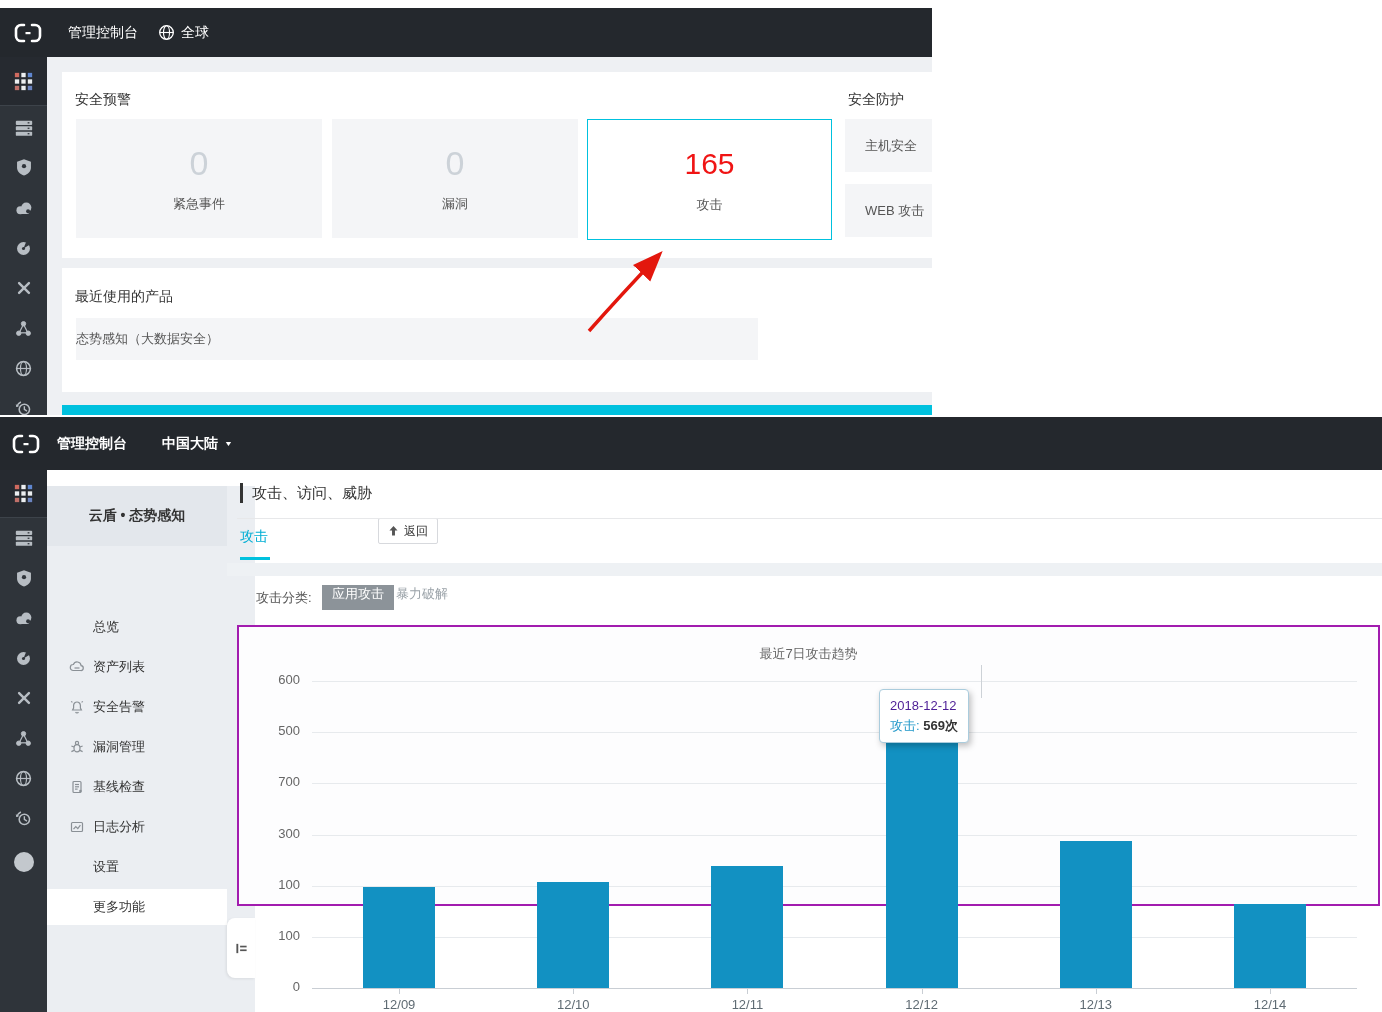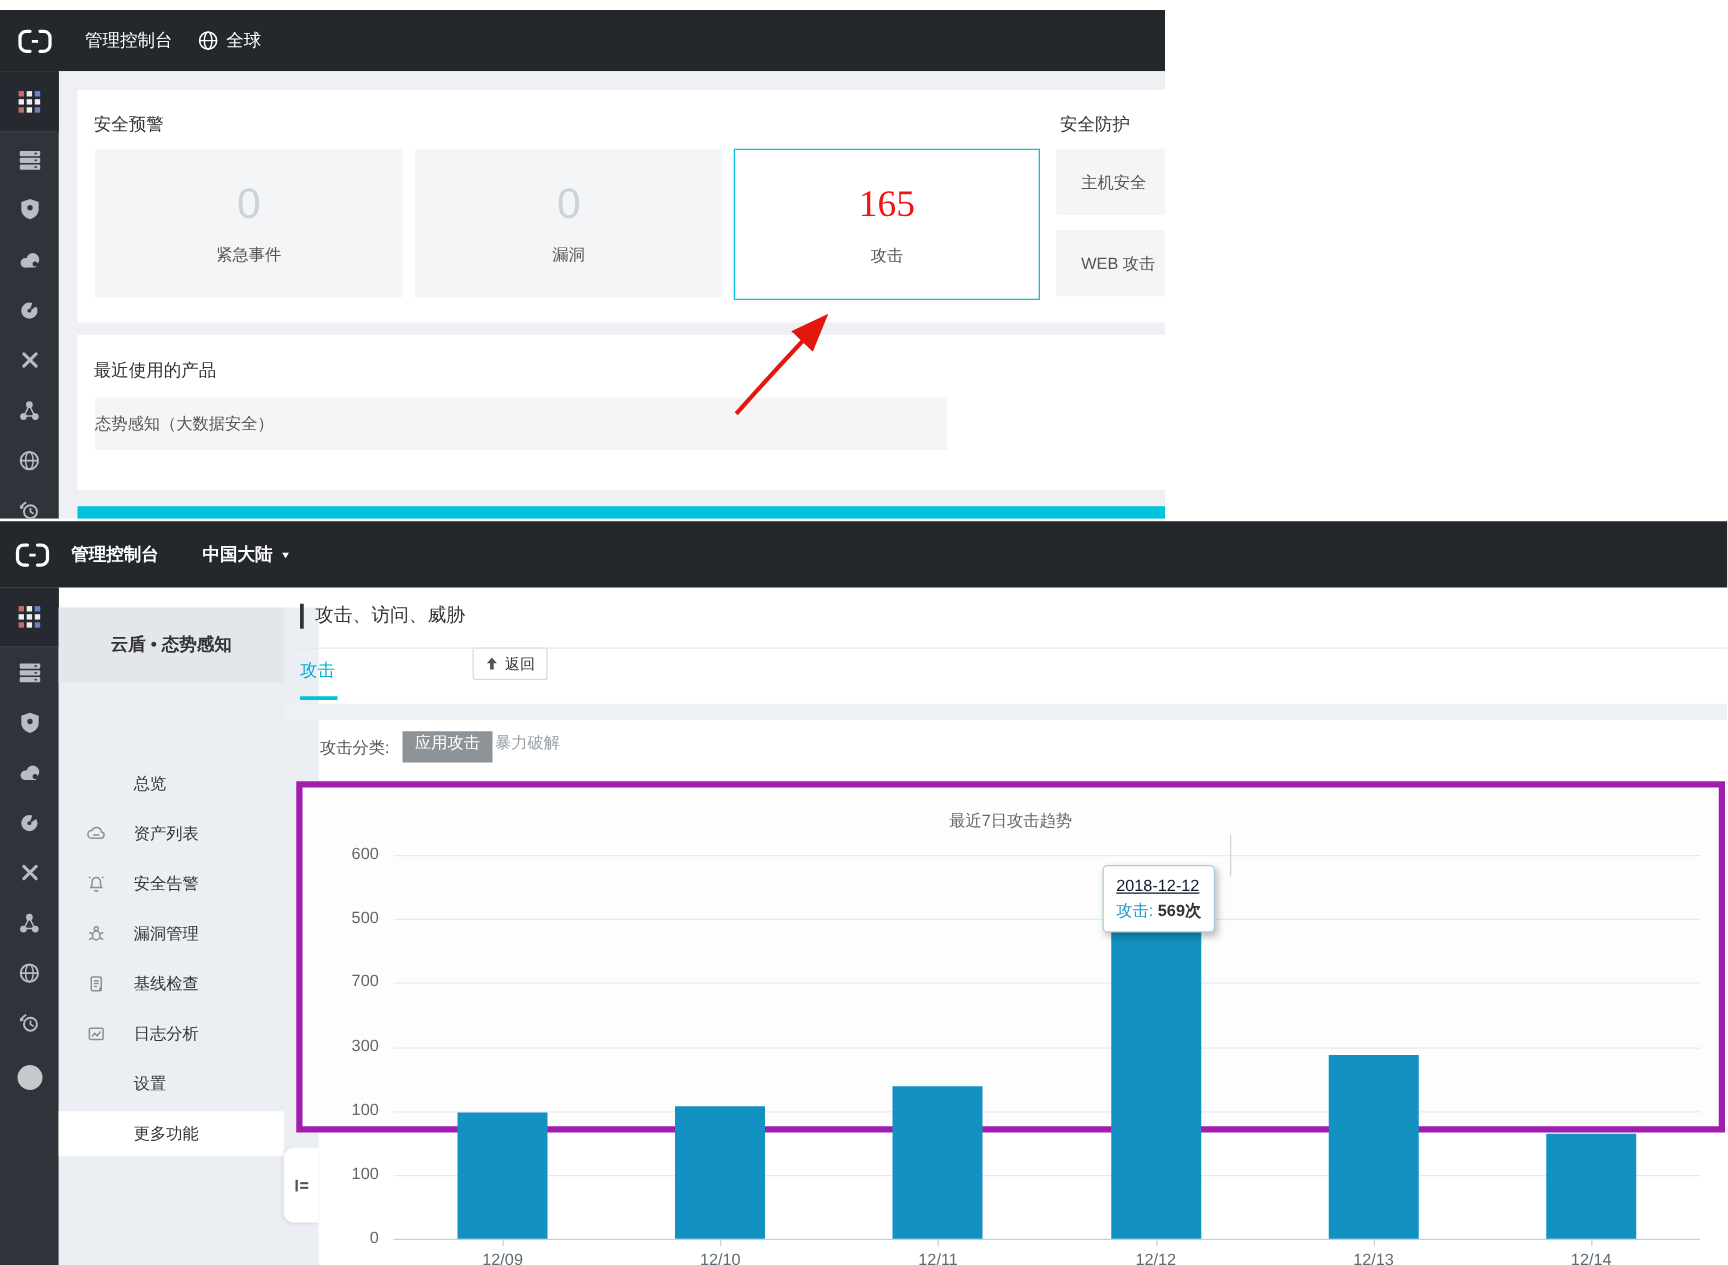--- a/index.html
+++ b/index.html
@@ -27,51 +27,51 @@
   .attack-card .metric-num{color:#f01414;font-size:30px;}
   .protect-card{background:#f4f5f7;display:flex;align-items:center;font-size:13px;color:#555;padding-left:20px;box-sizing:border-box;}
   .banner{background:#f4f5f7;display:flex;align-items:center;font-size:13px;color:#555;}
   .cyanbar{background:#00c1de;}
 
   
   #shot2{left:0;top:417px;width:1382px;height:595px;background:#fff;}
   .sidebar{left:47px;top:53px;width:208px;height:542px;background:#ebeef2;margin-top:16px;}
   .side-head{position:absolute;left:0;top:0;width:180px;height:60px;background:#e3e7ec;display:flex;align-items:center;justify-content:center;font-size:14px;font-weight:bold;color:#333;}
   .side-item{position:absolute;left:0;width:180px;height:40px;display:flex;align-items:center;font-size:13px;color:#333;cursor:pointer;}
-  .side-item .si-label{position:absolute;left:60px;}
+  .side-item .si-label{position:absolute;left:46px;}
   .side-item .si-icon{position:absolute;left:22px;width:16px;height:16px;color:#8a9096;}
   .side-item.active{background:#fff;}
   .collapse-tab{position:absolute;right:0;top:432px;width:28px;height:60px;background:#fff;border-radius:8px 0 0 8px;box-shadow:-1px 1px 3px rgba(0,0,0,.08);display:flex;align-items:center;justify-content:center;color:#555;}
 
   .page-title-bar{left:240px;top:66px;width:3px;height:20px;background:#333;}
   .page-title{left:252px;top:66px;font-size:15px;color:#333;line-height:20px;}
   .back-btn{left:378px;top:63px;height:24px;border:1px solid #d7d9dd;border-radius:2px;background:#fff;display:flex;align-items:center;padding:0 9px;font-size:12px;color:#333;gap:5px;cursor:pointer;margin-top:38px;}
   .hdiv{left:237px;right:0;height:1px;background:#e7e8ea;}
   .tab{left:240px;top:111px;font-size:14px;color:#00aed4;cursor:pointer;}
   .tab-underline{left:240px;top:140px;width:30px;height:3px;background:#00c1de;}
   .grayband{left:227px;top:146px;width:1155px;height:13px;background:#eef1f4;}
   .filter-label{left:256px;top:172px;font-size:13px;color:#555;}
   .filter-btn{top:168px;height:25px;display:flex;align-items:flex-start;padding:0 10px;font-size:13px;cursor:pointer;}
   .filter-btn.selected{left:322px;background:#8c9399;color:#fff;}
   .filter-btn.plain{left:396px;color:#9aa2a8;padding:0;}
 
   
-  .chart-card{left:237px;top:208px;width:1143px;height:281px;background:#fdfdfe;border:5px solid #a21caf;box-sizing:border-box;}
+  .chart-card{left:237px;top:208px;width:1143px;height:281px;background:#fdfdfe;border:2px solid #a21caf;box-sizing:border-box;}
   .chart-title{position:absolute;left:0;top:18px;width:100%;text-align:center;font-size:13px;color:#666;}
   .plot{position:absolute;left:73px;top:54px;width:1045px;height:307px;border-bottom:1px solid #c9ced4;}
   .gridline{position:absolute;left:0;right:0;height:1px;background:#e7eaed;}
   .ylabel{position:absolute;left:-62px;width:50px;text-align:right;font-size:13px;color:#666;}
   #bars{position:absolute;left:0;top:0;right:0;bottom:0;display:flex;}
   .col{position:relative;flex:1;height:100%;}
   .bar{position:absolute;bottom:0;left:50%;transform:translateX(-50%);width:72px;z-index:2;}
   .xtick{position:absolute;bottom:-6px;left:50%;width:1px;height:6px;background:#c9ced4;}
   .xlabel{position:absolute;bottom:-24px;width:100%;text-align:center;font-size:13px;color:#5f6b73;}
   .hoverline{left:742px;top:38px;width:1px;height:33px;background:#cdd2d7;z-index:1;}
   .tooltip{left:640px;top:62px;background:#fff;border:1px solid #aaccdd;border-radius:4px;box-shadow:2px 3px 6px rgba(0,0,0,.25);padding:6px 10px;font-size:13px;line-height:1.55;z-index:10;white-space:nowrap;}
-  .tooltip .tt-date{color:#0f172a;text-decoration:underline;}
+  .tooltip .tt-date{color:#4c1d95;}
   .tooltip .tt-metric{color:#2298c9;}
   .tooltip .tt-value{color:#333;font-weight:bold;}
 
   .arrow-svg{left:0;top:0;pointer-events:none;z-index:20;}
   svg{display:block;}
 </style>
 </head>
 <body>
 
 <div id="canvas">
@@ -183,21 +183,21 @@
 
       <div class="abs metric-card" style="left:14px;top:47px;width:246px;height:119px;">
         <div class="metric-num" style="margin-top:27px;">0</div>
         <div class="metric-label" style="margin-top:15px;">紧急事件</div>
       </div>
       <div class="abs metric-card" style="left:270px;top:47px;width:246px;height:119px;">
         <div class="metric-num" style="margin-top:27px;">0</div>
         <div class="metric-label" style="margin-top:15px;">漏洞</div>
       </div>
       <div class="abs metric-card attack-card" style="left:525px;top:47px;width:243px;height:119px;">
-        <div class="metric-num" style="margin-top:29px;font-family:Liberation Serif, serif;">165</div>
+        <div class="metric-num" style="margin-top:29px;">165</div>
         <div class="metric-label" style="margin-top:17px;">攻击</div>
       </div>
 
       <div class="abs panel-title" style="left:786px;top:19px;">安全防护</div>
       <div class="abs protect-card" style="left:783px;top:47px;width:246px;height:53px;">
         <span>主机安全</span>
       </div>
       <div class="abs protect-card" style="left:783px;top:112px;width:246px;height:53px;">
         <span>WEB 攻击</span>
 

